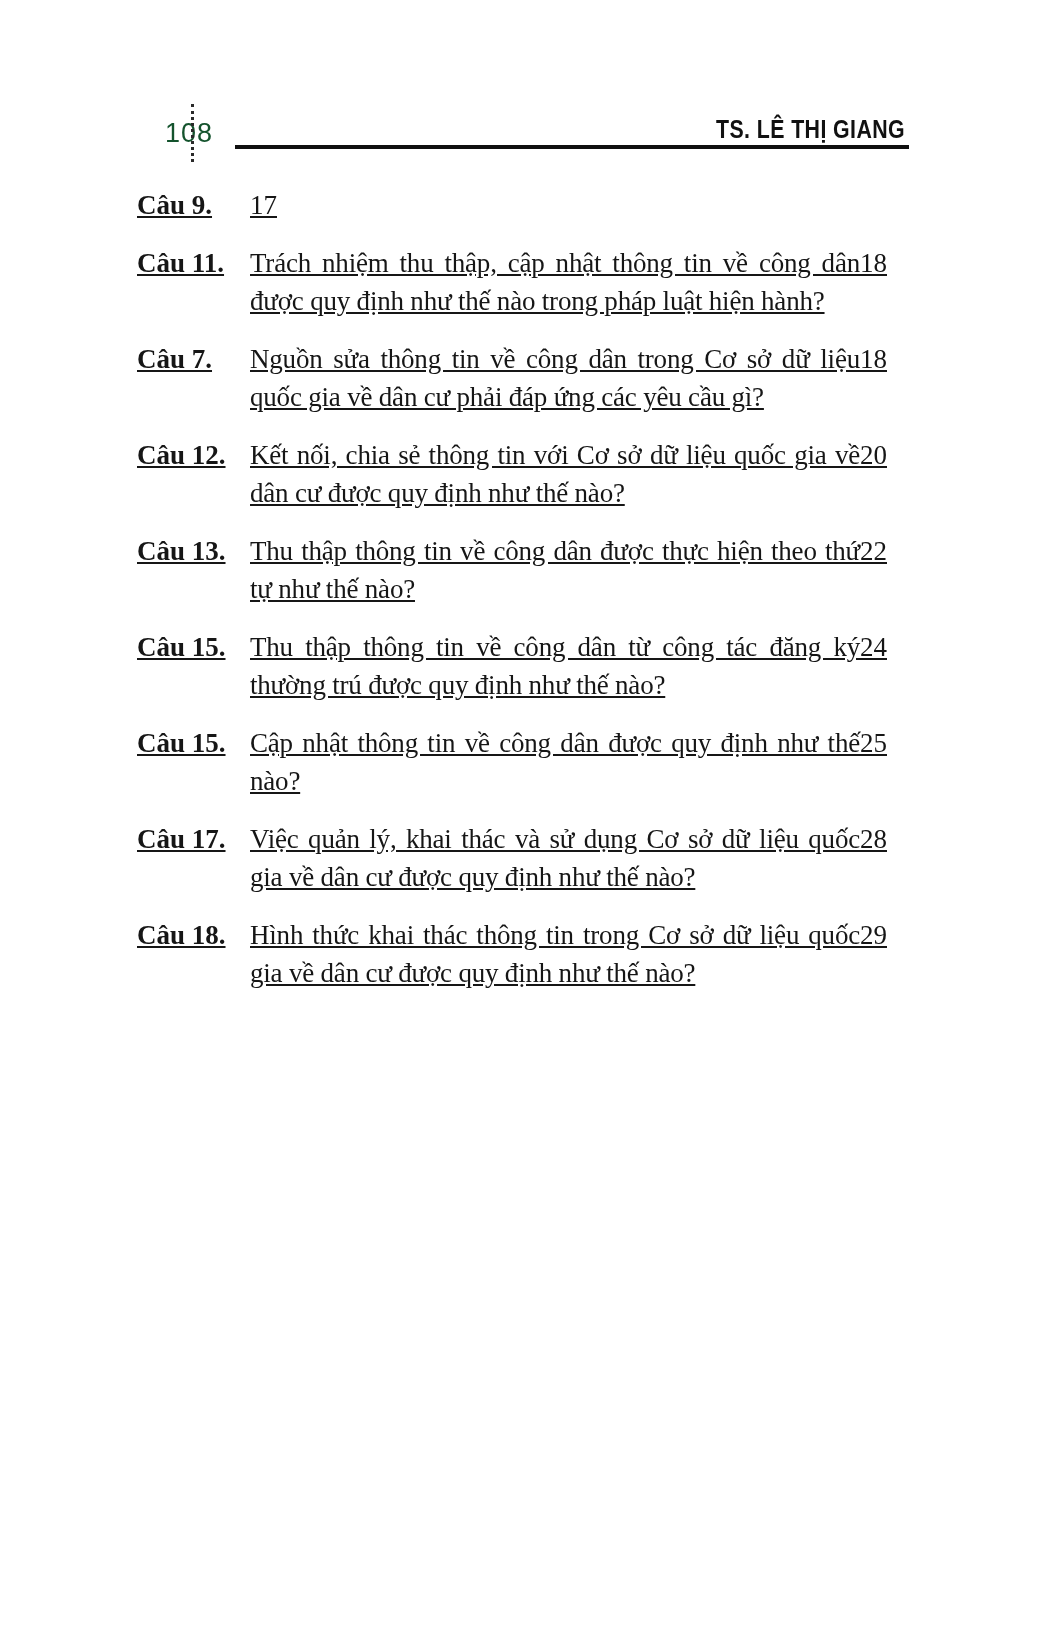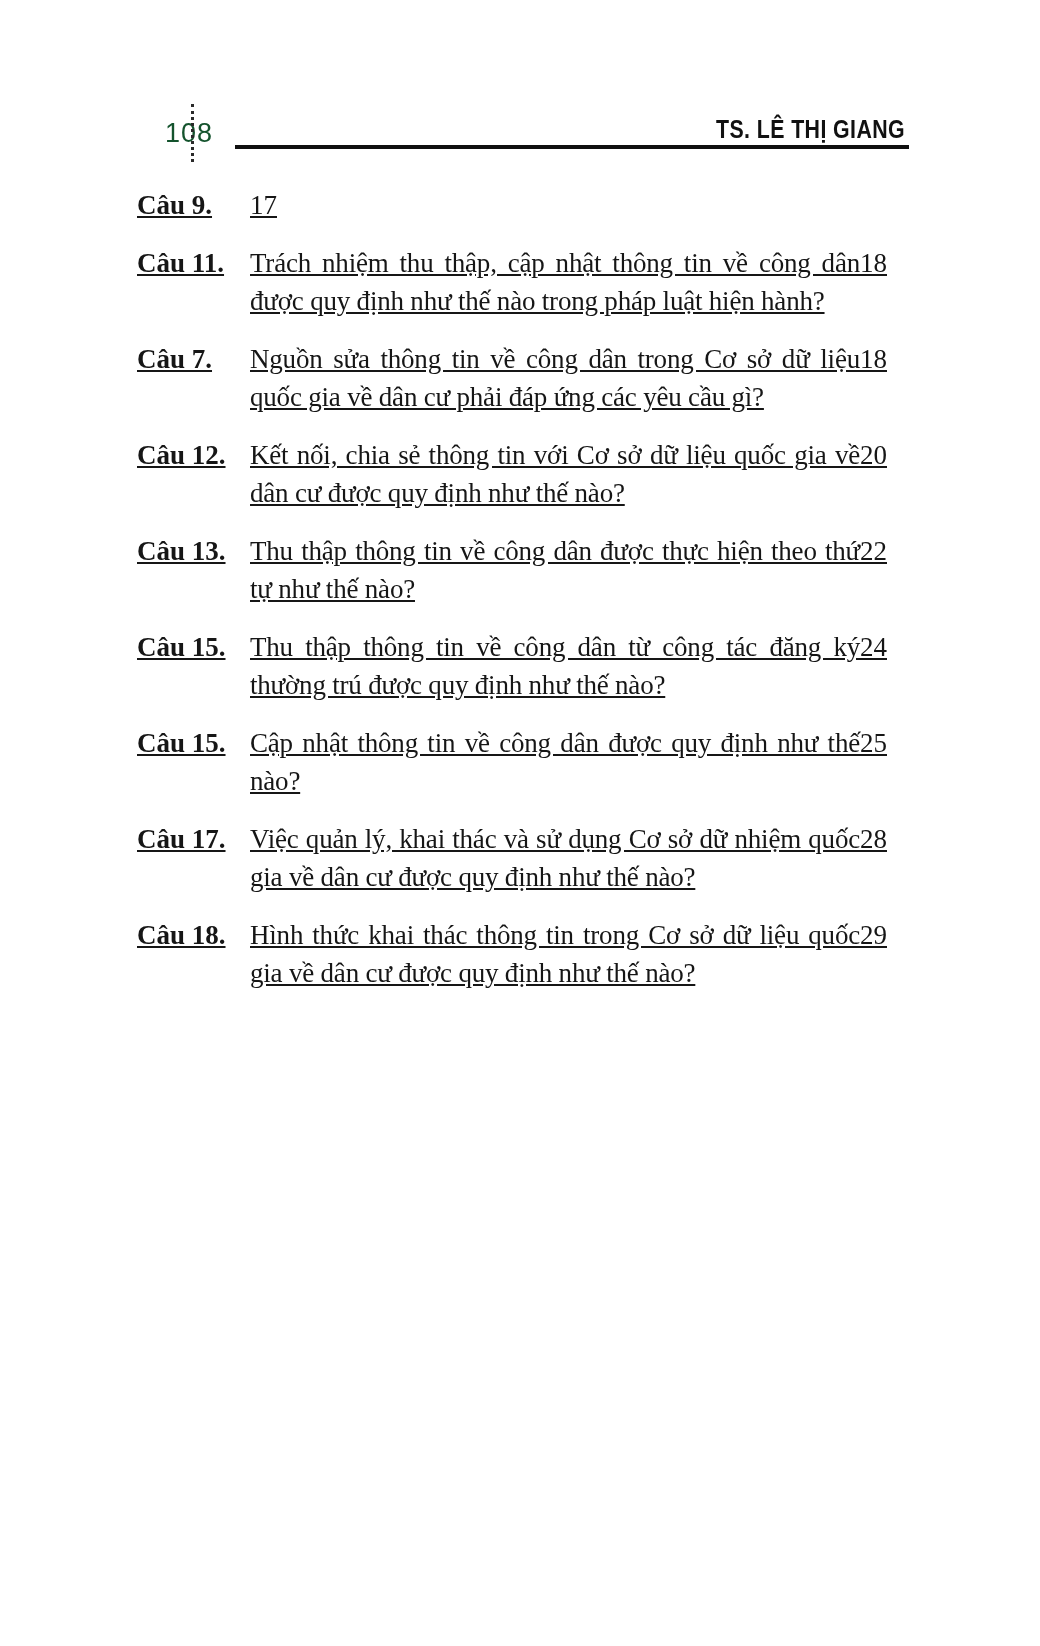--- a/index.html
+++ b/index.html
@@ -136,21 +136,21 @@
 
     <div class="toc-item">
       <span class="toc-label">Câu 15.</span>
       <span class="toc-text">Cập nhật thông tin về công dân được quy định như thế nào?</span>
       <span class="toc-page">25</span>
     </div>
 
 
     <div class="toc-item">
       <span class="toc-label">Câu 17.</span>
-      <span class="toc-text">Việc quản lý, khai thác và sử dụng Cơ sở dữ nhiệm quốc gia về dân cư được quy định như thế nào?</span>
+      <span class="toc-text">Việc quản lý, khai thác và sử dụng Cơ sở dữ liệu quốc gia về dân cư được quy định như thế nào?</span>
       <span class="toc-page">28</span>
     </div>
 
     <div class="toc-item">
       <span class="toc-label">Câu 18.</span>
       <span class="toc-text">Hình thức khai thác thông tin trong Cơ sở dữ liệu quốc gia về dân cư được quy định như thế nào?</span>
       <span class="toc-page">29</span>
     </div>
   </main>
 

